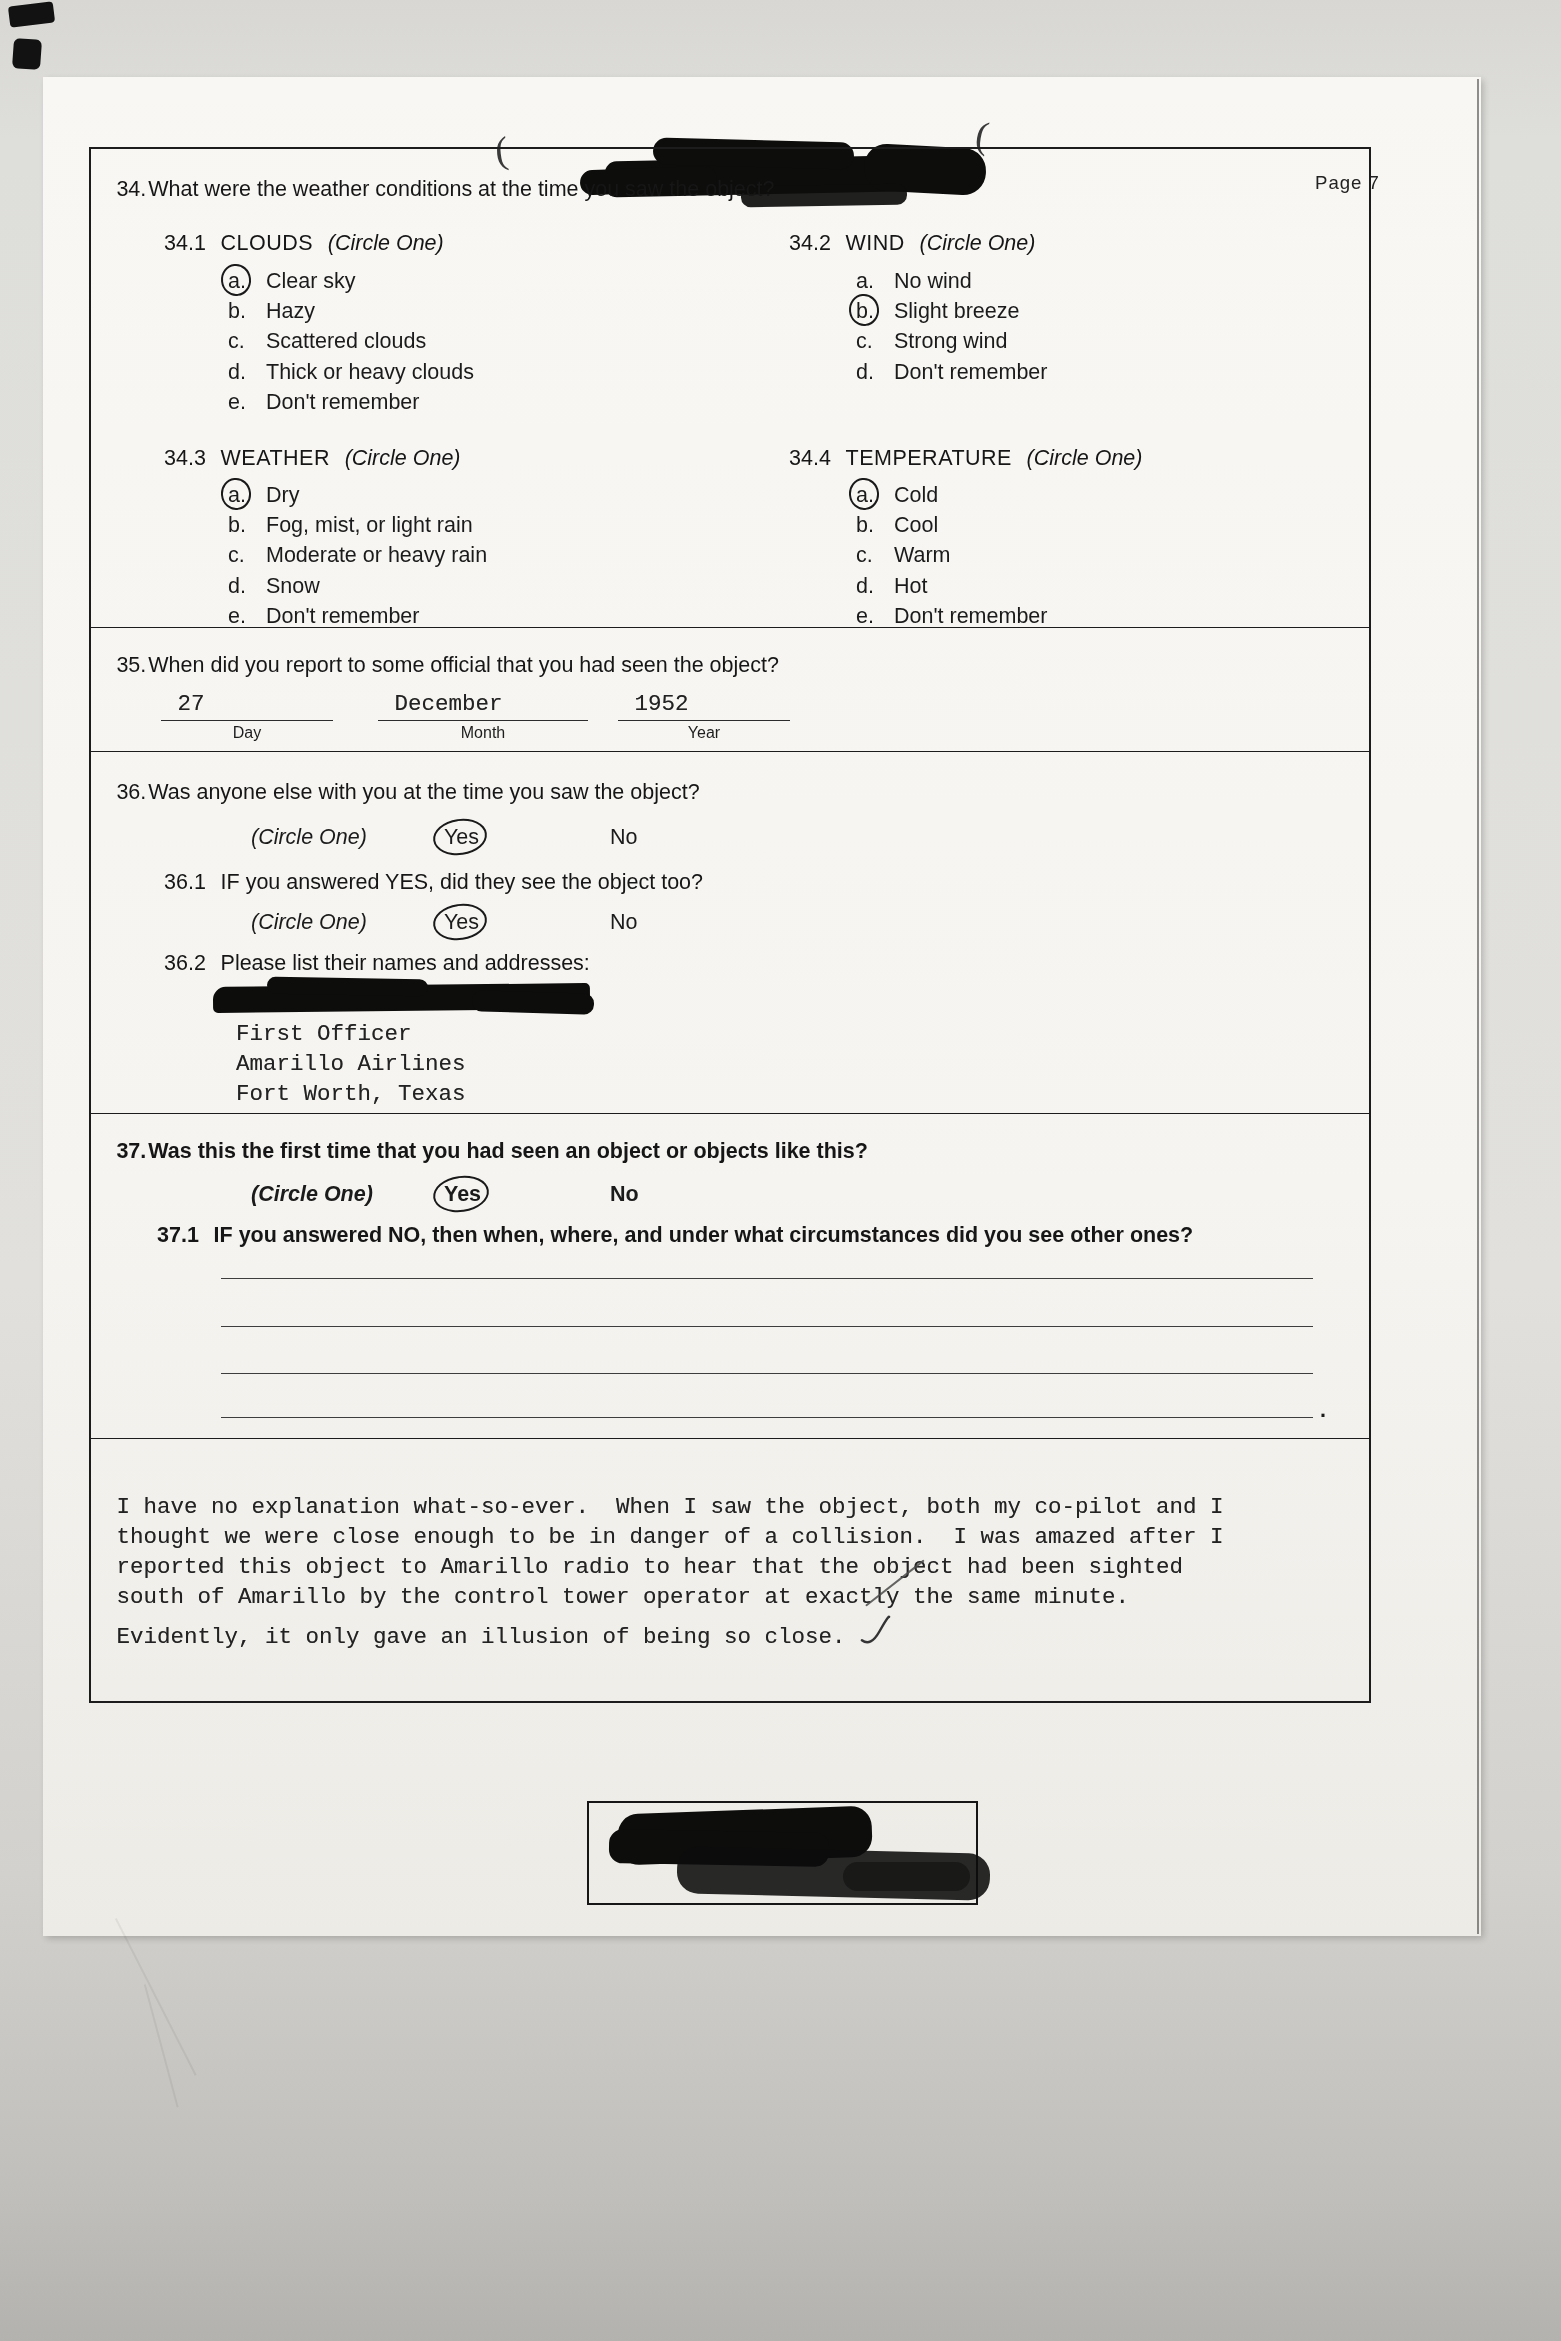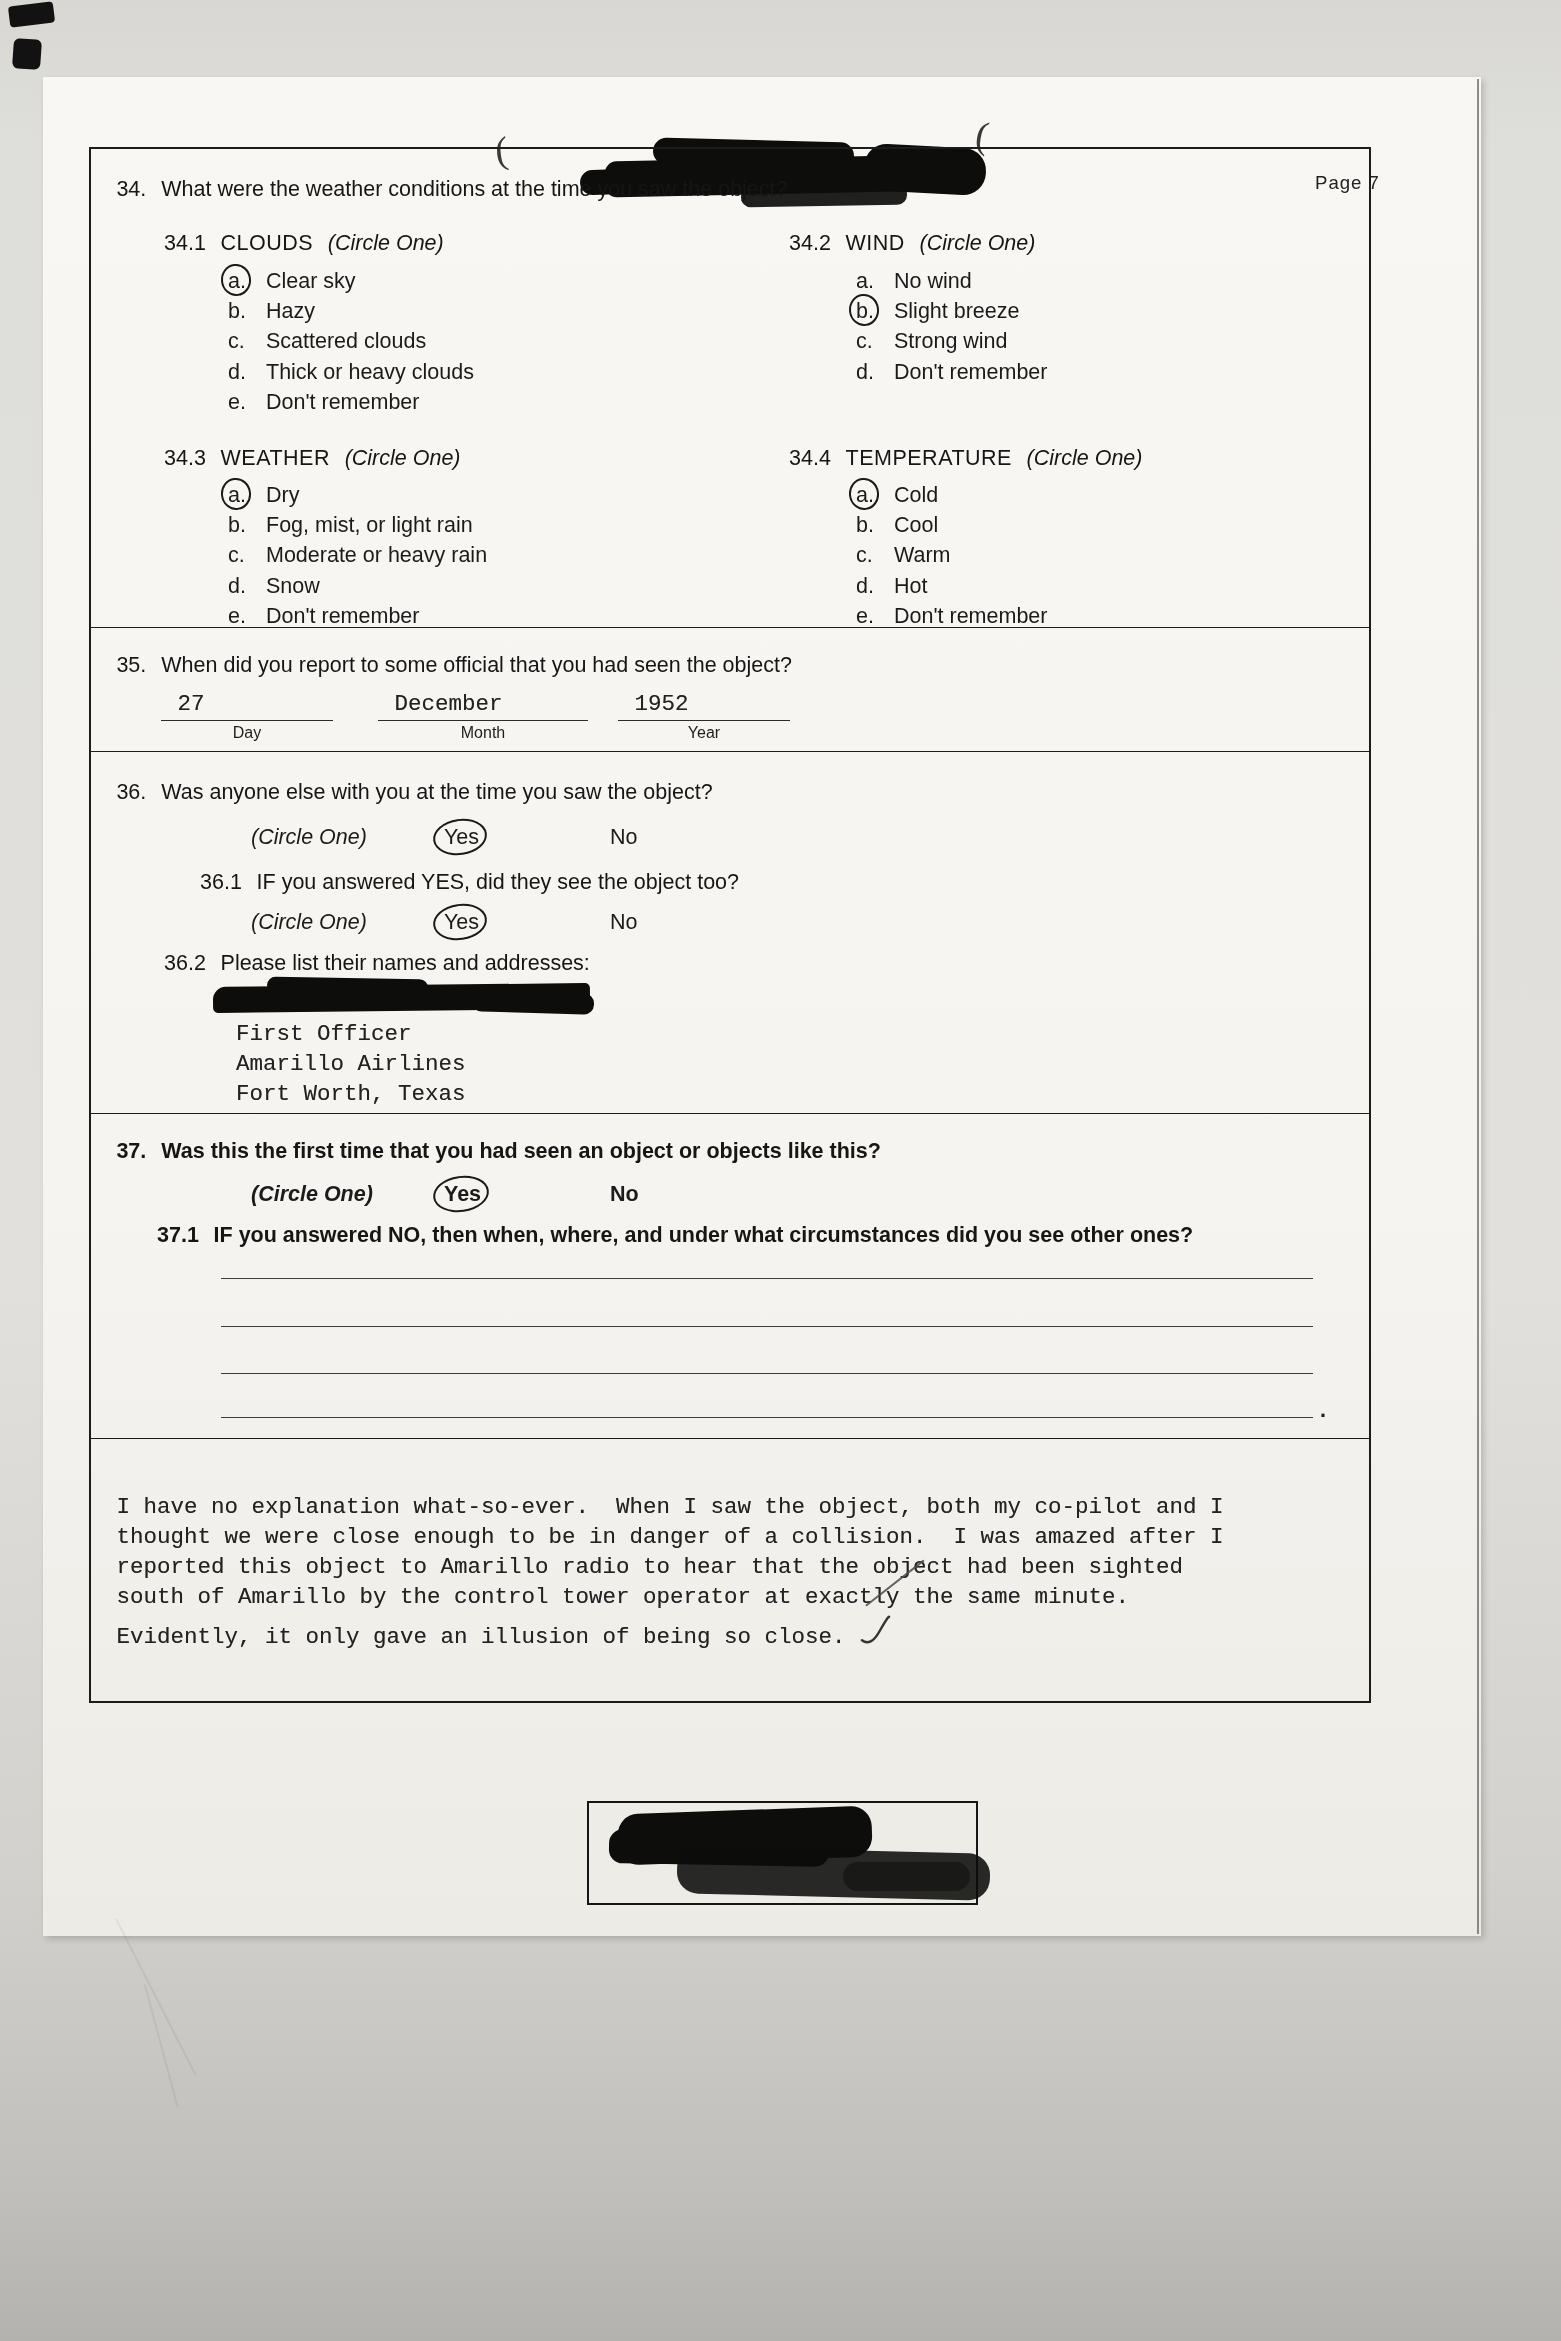--- a/index.html
+++ b/index.html
@@ -53,21 +53,21 @@
     border: 2px solid #1c1c1c;
   }
   .sec { position: relative; width: 100%; }
   .sec + .sec { border-top: 1.5px solid #1c1c1c; }
   .s34 { height: 478px; }
   .s35 { height: 124px; }
   .s36 { height: 362px; }
   .s37 { height: 325px; font-weight: bold; }
   .s38 { height: 263px; }
 
-  .q-head { position: absolute; display: flex; gap: 15px; font-size: 21.5px; color: #161616; }
+  .q-head { position: absolute; display: flex; gap: 2px; font-size: 21.5px; color: #161616; }
   .q-num { white-space: nowrap; }
   .sub-head { position: absolute; display: flex; gap: 14.7px; font-size: 21.5px; color: #161616; }
   .sub-title { letter-spacing: 0.5px; }
   .instr-i { font-style: italic; }
 
   .opt { position: absolute; font-size: 21.5px; display: flex; }
   .opt-l { left: 137px; }
   .opt-r { left: 765px; }
   .letter { display: inline-block; width: 38px; flex: 0 0 38px; }
   .lt { position: relative; display: inline-block; }
@@ -289,21 +289,21 @@
   <div class="sec s36">
     <div class="q-head" style="left:25.4px; top:28px;">
       <span class="q-num">36.</span>
       <span>Was anyone else with you at the time you saw the object?</span>
     </div>
     <div class="circle-row" style="top:73px">
       <span class="cr-instr">(Circle One)</span>
       <span class="cr-yes"><span class="circ circled-wide">Yes</span></span>
       <span class="cr-no">No</span>
     </div>
-    <div class="sub-head" style="left:73px; top:118px;margin-left:36px;">
+    <div class="sub-head" style="left:73px; top:118px;">
       <span class="q-num">36.1</span>
       <span>IF you answered YES, did they see the object too?</span>
     </div>
     <div class="circle-row" style="top:158px">
       <span class="cr-instr">(Circle One)</span>
       <span class="cr-yes"><span class="circ circled-wide">Yes</span></span>
       <span class="cr-no">No</span>
     </div>
     <div class="sub-head" style="left:73px; top:199px;">
       <span class="q-num">36.2</span>

